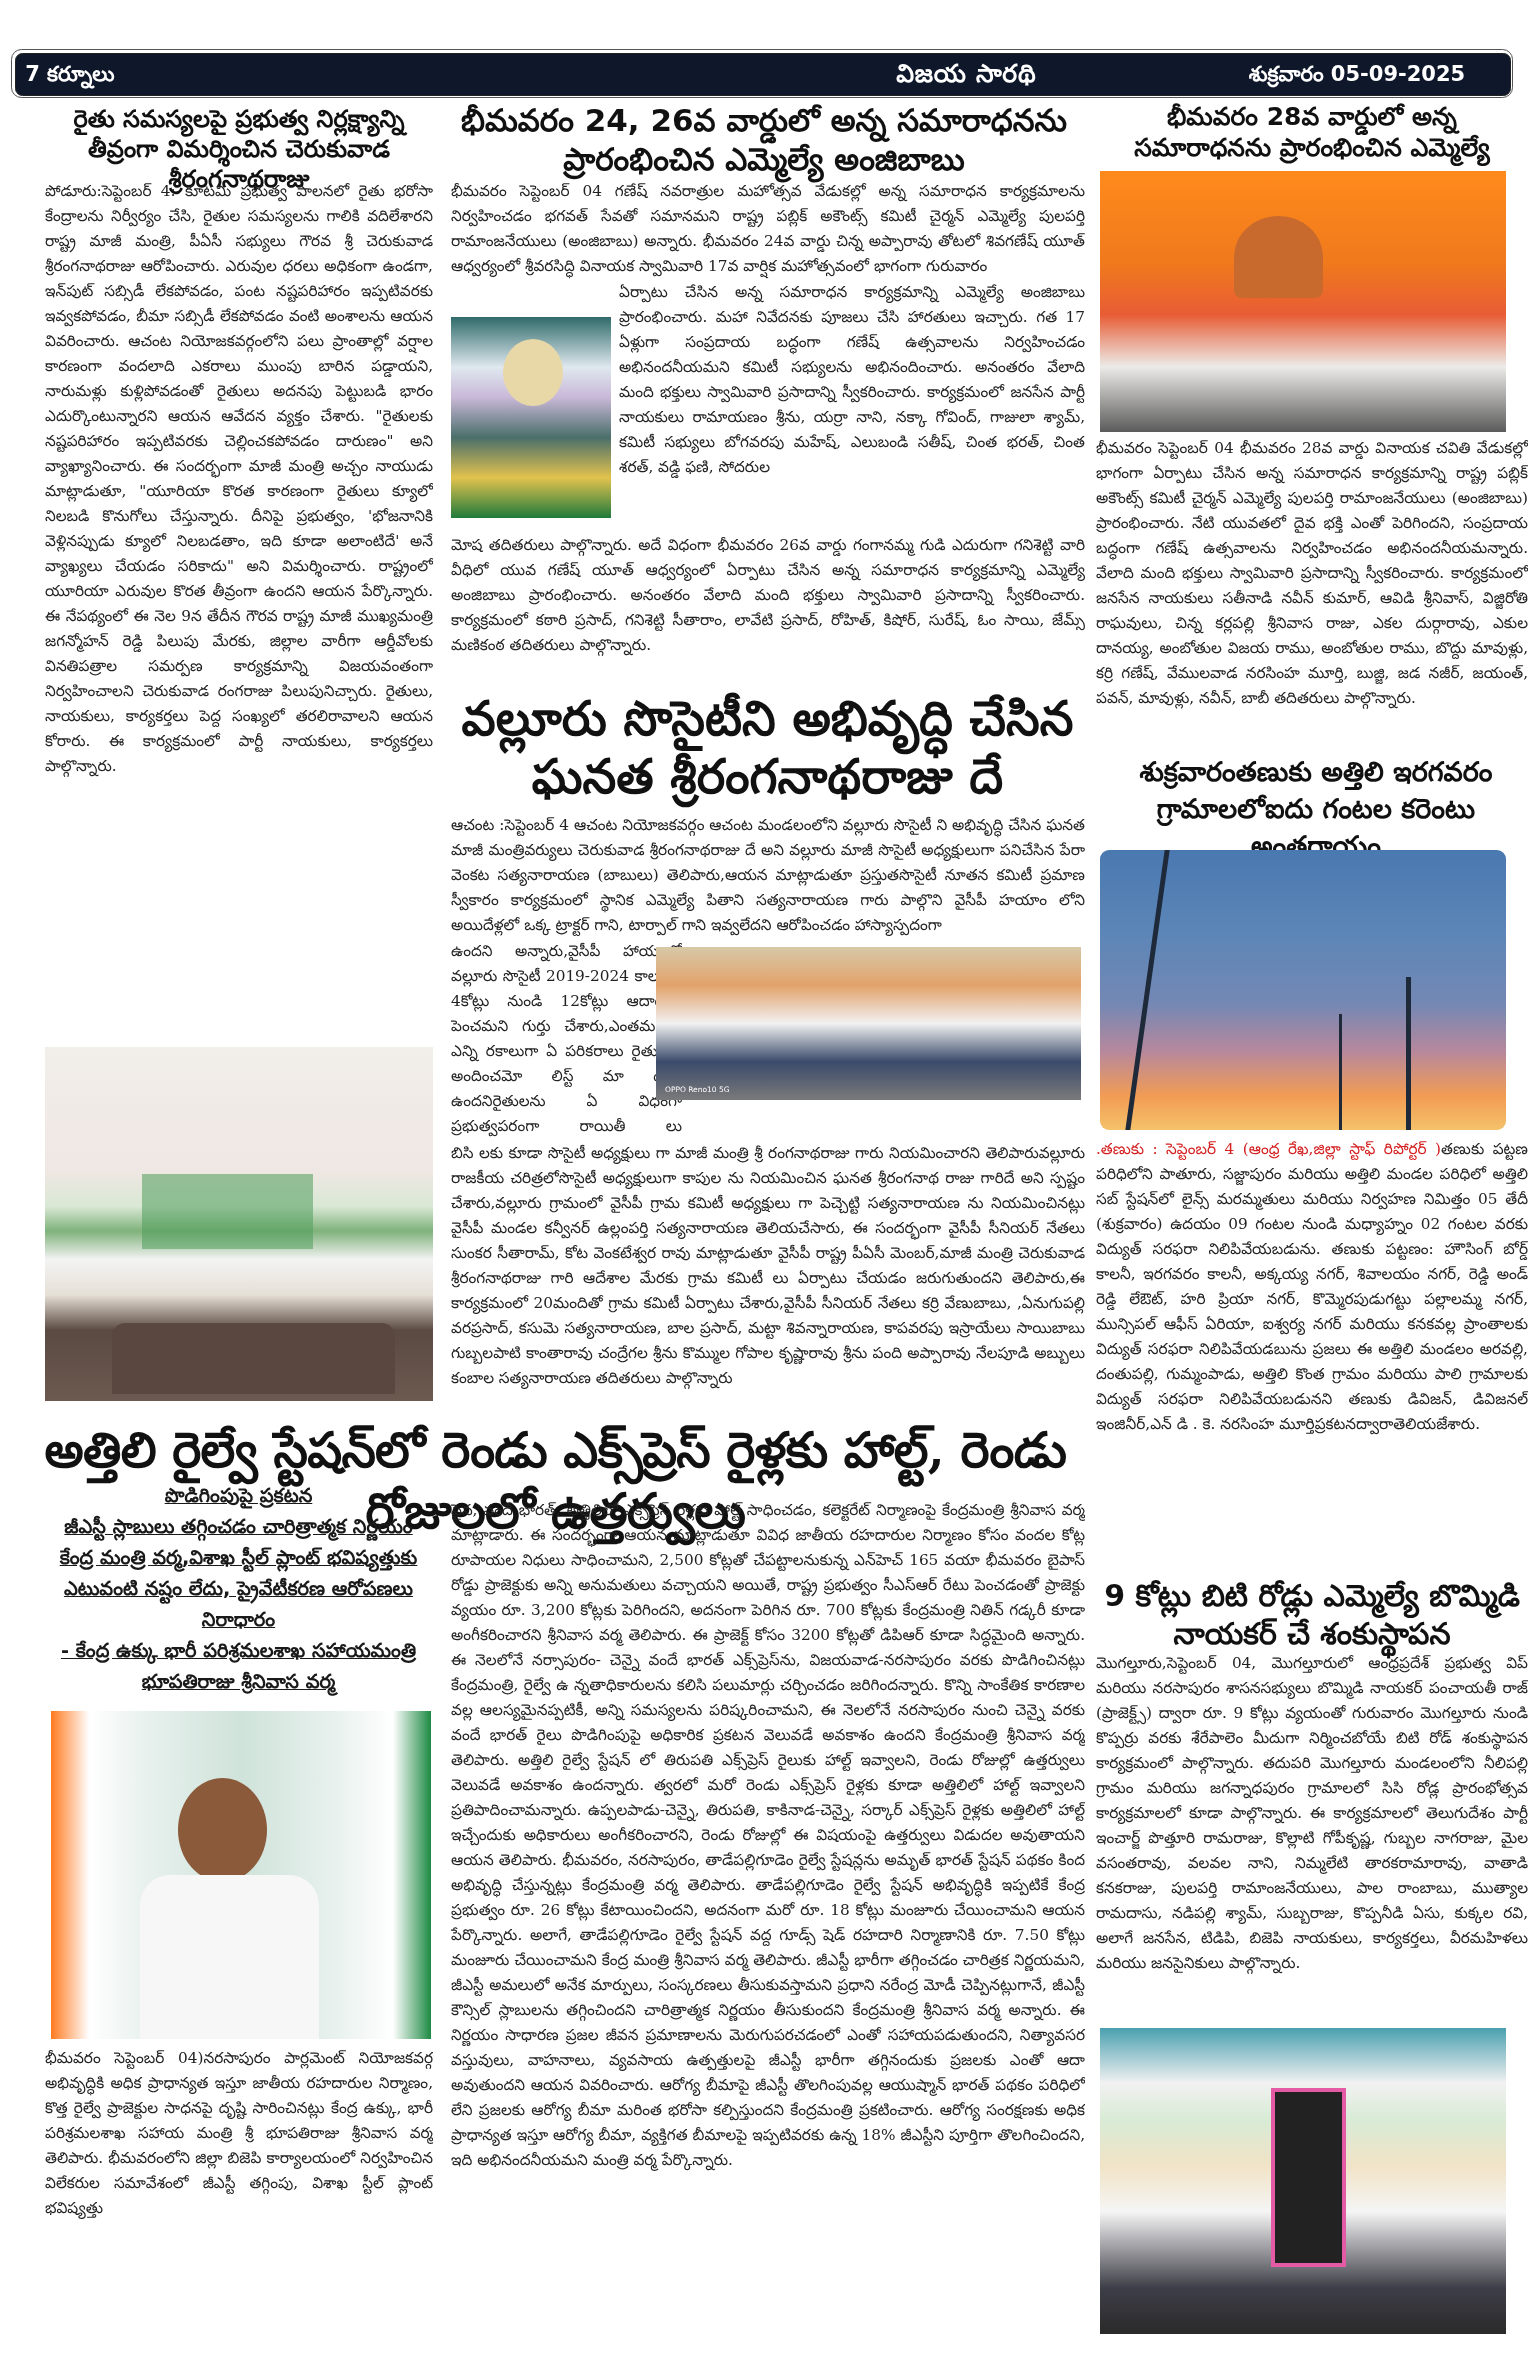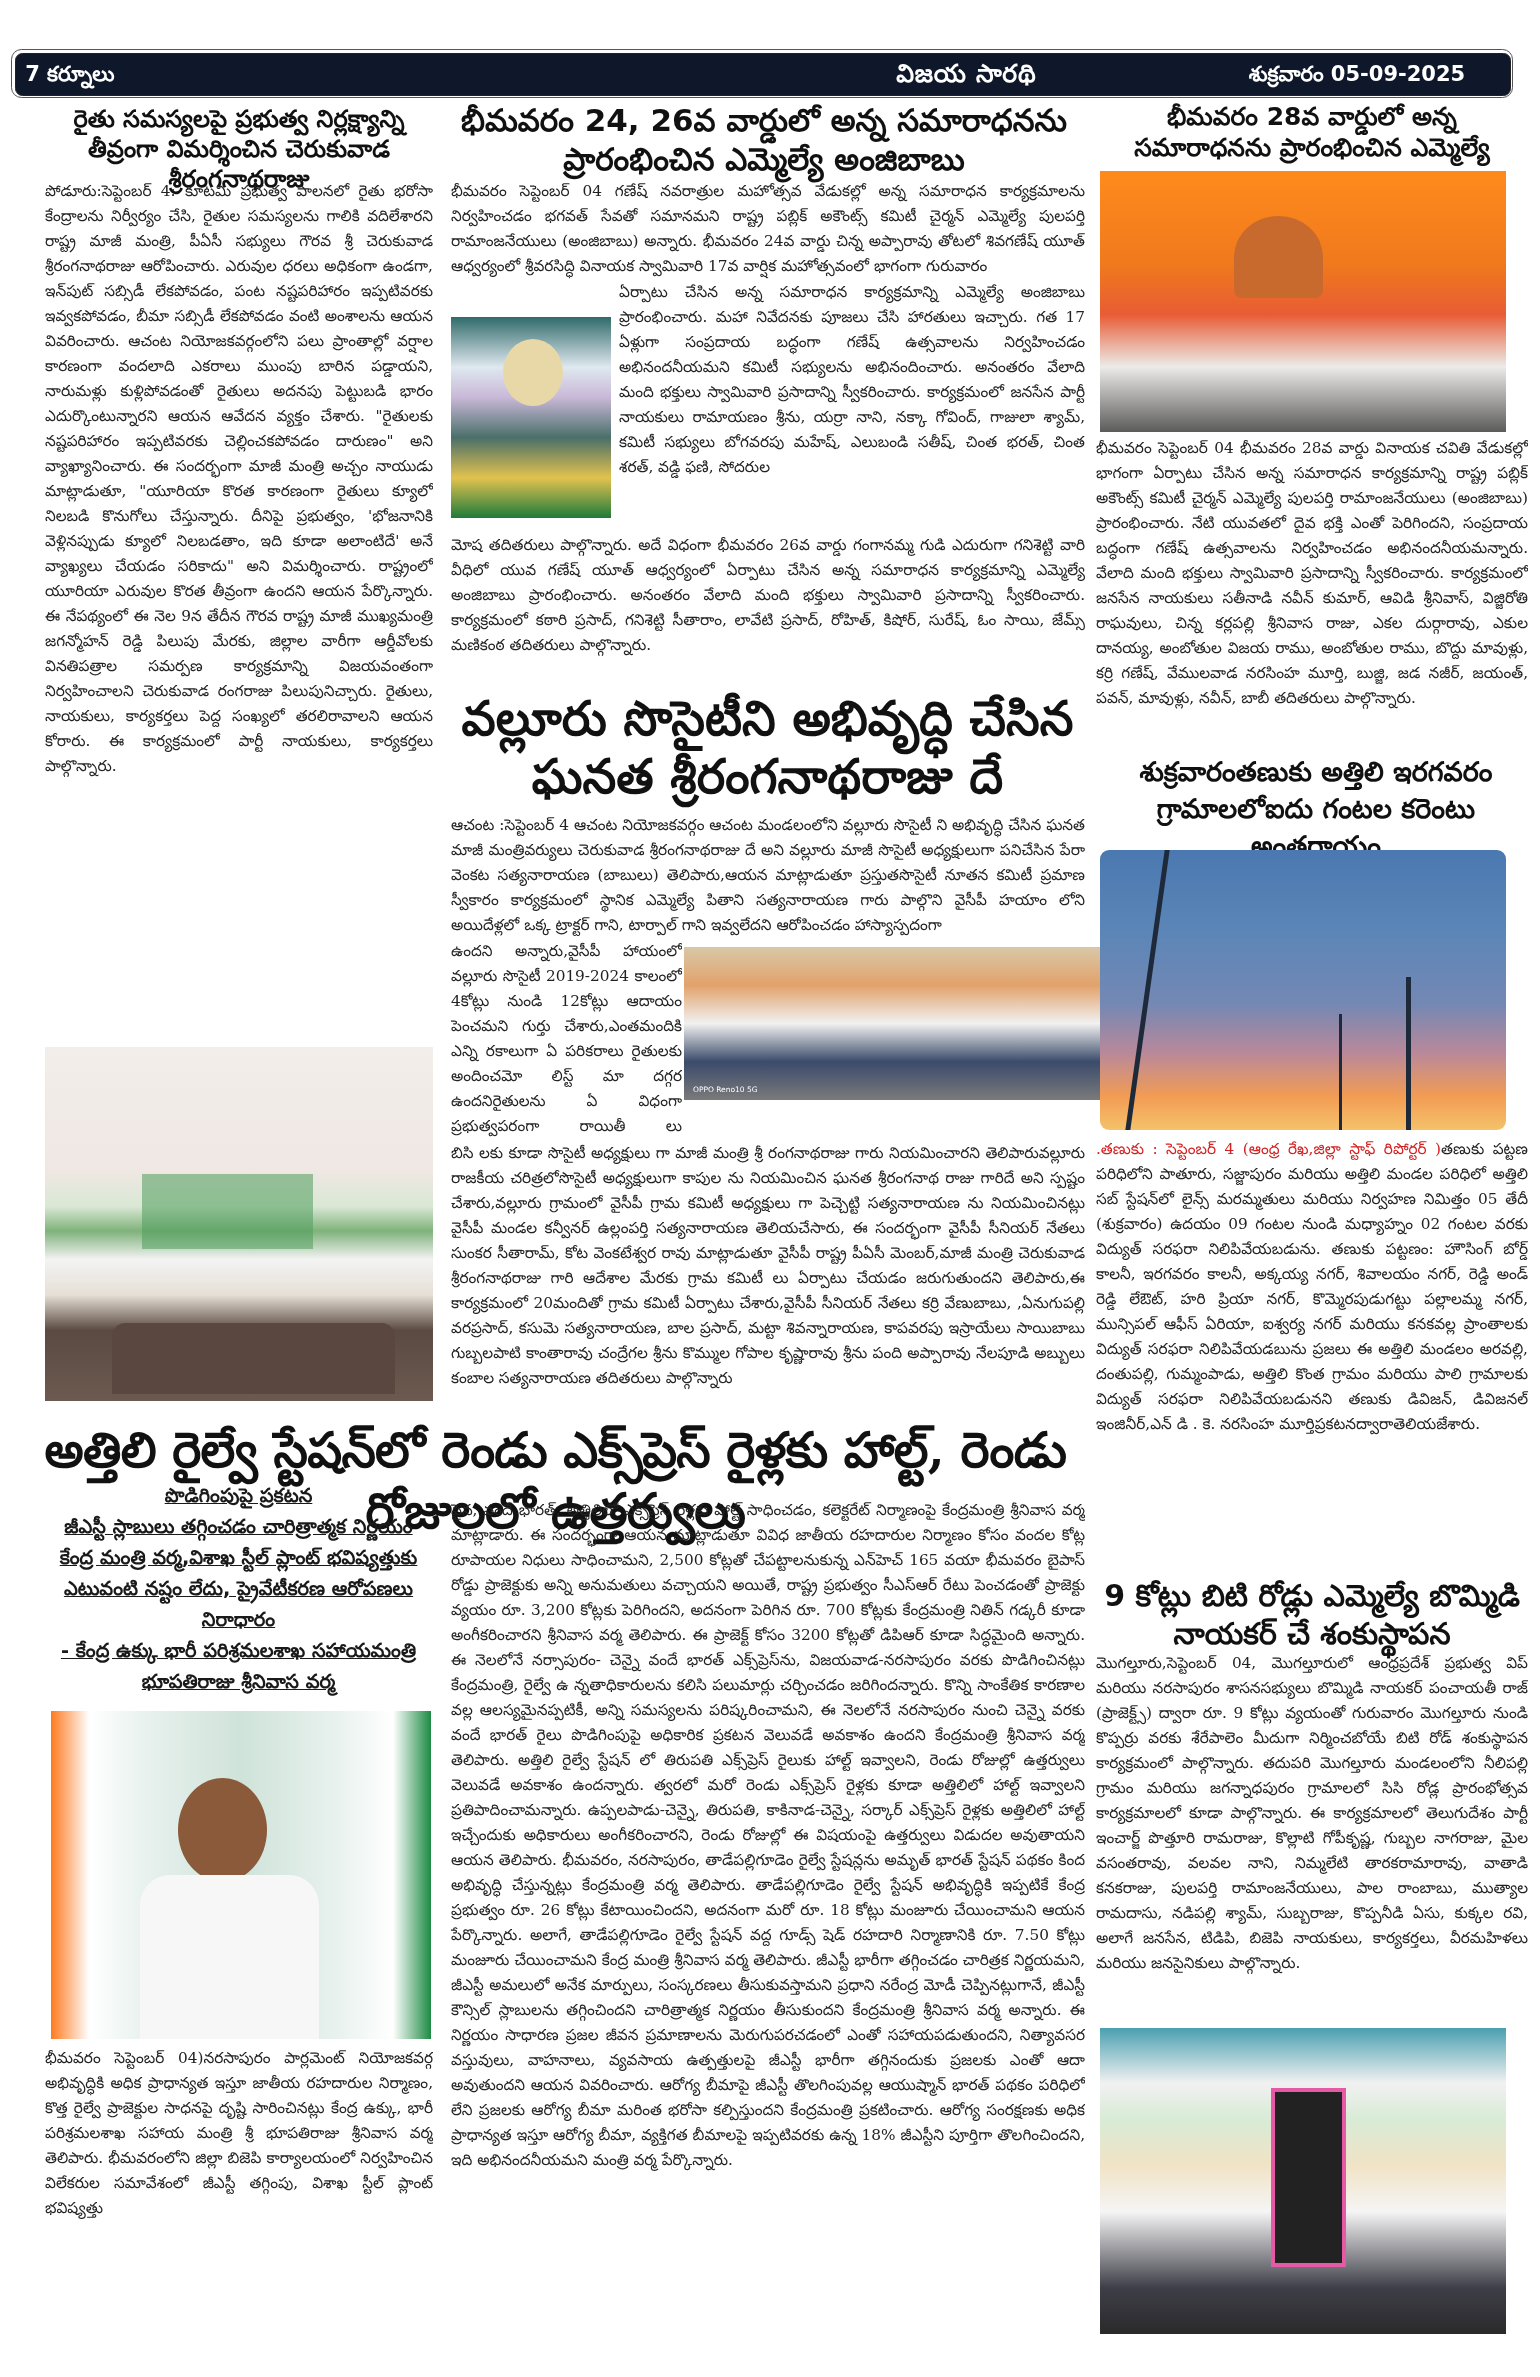--- a/index.html
+++ b/index.html
@@ -23,21 +23,21 @@
   .body { font-size:15.3px; line-height:25px; text-align:justify; color:#222;
           font-family:"DejaVu Serif", serif; }
   .red { color:#d42020; }
   .sub { font-size:19.4px; line-height:31px; text-align:center; text-decoration:underline;
          font-weight:bold; font-family:"DejaVu Sans", sans-serif; }
   
   .photo { overflow:hidden; }
   .ph-office { background:linear-gradient(180deg,#f2eeea 0%,#efe7e3 35%,#d9e8d4 45%,#7fb27b 52%,#f3f3f3 60%,#e6e0d6 70%,#5b4a42 80%,#6c5a50 100%); }
   .ph-ganesh { background:linear-gradient(180deg,#2f6b6a 0%,#dfe8ef 25%,#c9b8d8 40%,#4a6f6a 60%,#e2c24e 80%,#1f7a3b 100%); }
   .ph-temple { background:linear-gradient(180deg,#ff8a1c 0%,#f07a1c 35%,#e85c35 55%,#ecebe8 75%,#5b5b5b 100%); }
-  .ph-society { background:linear-gradient(180deg,#d8c8a8 0%,#e2a26a 25%,#f1f1f1 50%,#3b4b6b 75%,#7a7a7a 100%);margin-left:28px; }
+  .ph-society { background:linear-gradient(180deg,#d8c8a8 0%,#e2a26a 25%,#f1f1f1 50%,#3b4b6b 75%,#7a7a7a 100%); }
   .ph-tower { background:linear-gradient(180deg,#4a78b0 0%,#5c86b7 30%,#7488b4 55%,#b7889c 72%,#f29c54 88%,#f5c26a 100%); border-radius:9px; }
   .ph-minister { background:linear-gradient(90deg,#ff7a1f 0%,#ffffff 10%,#e8f1ee 25%,#cfe3da 50%,#e8f1ee 75%,#ffffff 90%,#1d8a43 100%); }
   .ph-plaque { background:linear-gradient(180deg,#4aa0b0 0%,#f1f1f1 18%,#d8ebd5 30%,#f1e3c6 45%,#f5f5f5 60%,#3e3e48 85%,#2a2a2a 100%); }
   .ph-shape { position:absolute; }
   .tower-line { position:absolute; background:#1e2a3a; width:1.5px; }
 </style>
 </head>
 <body>
 
 <div class="abs masthead">

